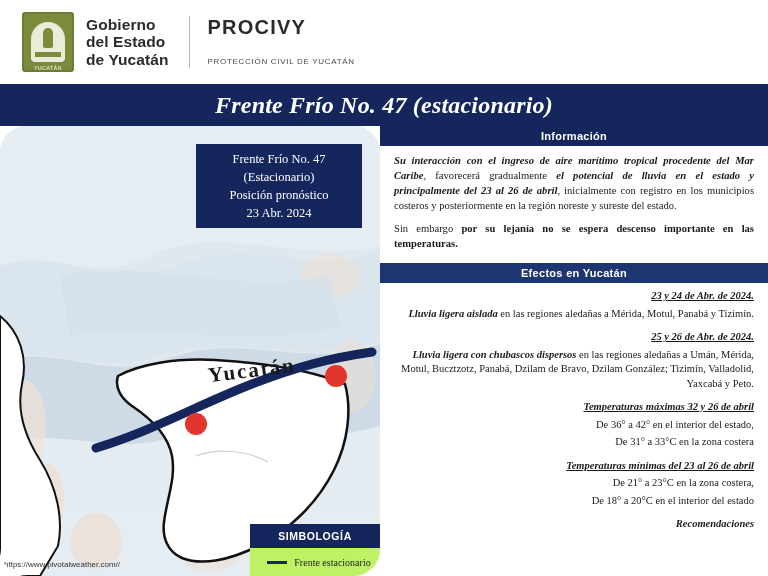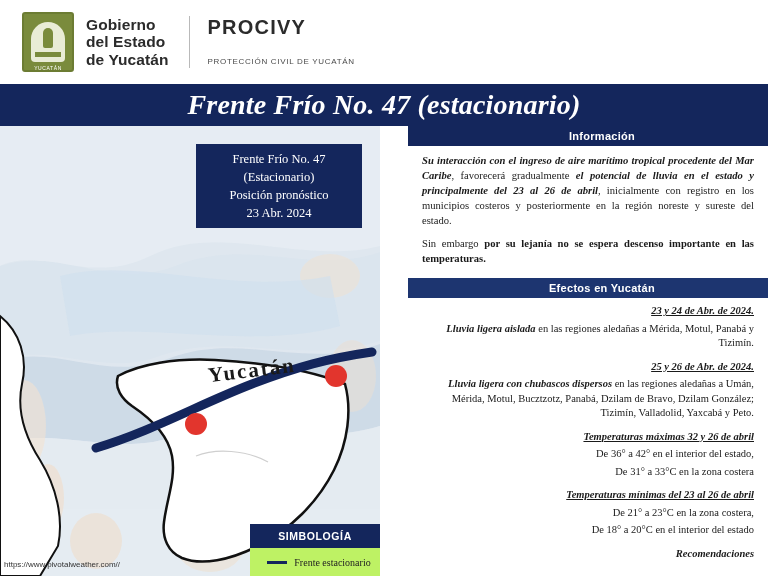--- a/index.html
+++ b/index.html
@@ -85,33 +85,34 @@
 
   
   .titlebar {
     position: absolute; left: 0; top: 84px;
     width: 768px; height: 42px;
     background: #14265c;
     display: flex; align-items: center; justify-content: center;
   }
   .titlebar .t {
     color: #ffffff;
-    font-size: 28px;
+    font-size: 24px;
     font-weight: bold;
     font-style: italic;
     font-family: "Liberation Serif", serif;
     letter-spacing: .2px;
   }
 
   
   .mappane {
     position: absolute; left: 0; top: 126px;
     width: 380px; height: 450px;
     background: #dfe7ef;
     overflow: hidden;
+    border-radius: 27px;
   }
   .map-svg { position: absolute; left: 0; top: 0; }
 
   .map-label {
     position: absolute;
     left: 196px; top: 18px;
     width: 166px; height: 84px;
     background: #14265c;
     color: #ffffff;
     font-size: 12.5px;
@@ -164,21 +165,20 @@
     left: 4px; top: 434px;
     font-size: 8px;
     color: #333;
   }
 
   
   .right {
     position: absolute; left: 380px; top: 126px;
     width: 388px; height: 450px;
     background: #ffffff;
-    padding-left: 28px;
   }
   .bar {
     width: 388px; height: 20px;
     background: #14265c;
     color: #ffffff;
     font-size: 11px;
     font-weight: bold;
     display: flex; align-items: center; justify-content: center;
     letter-spacing: .3px;
   }

